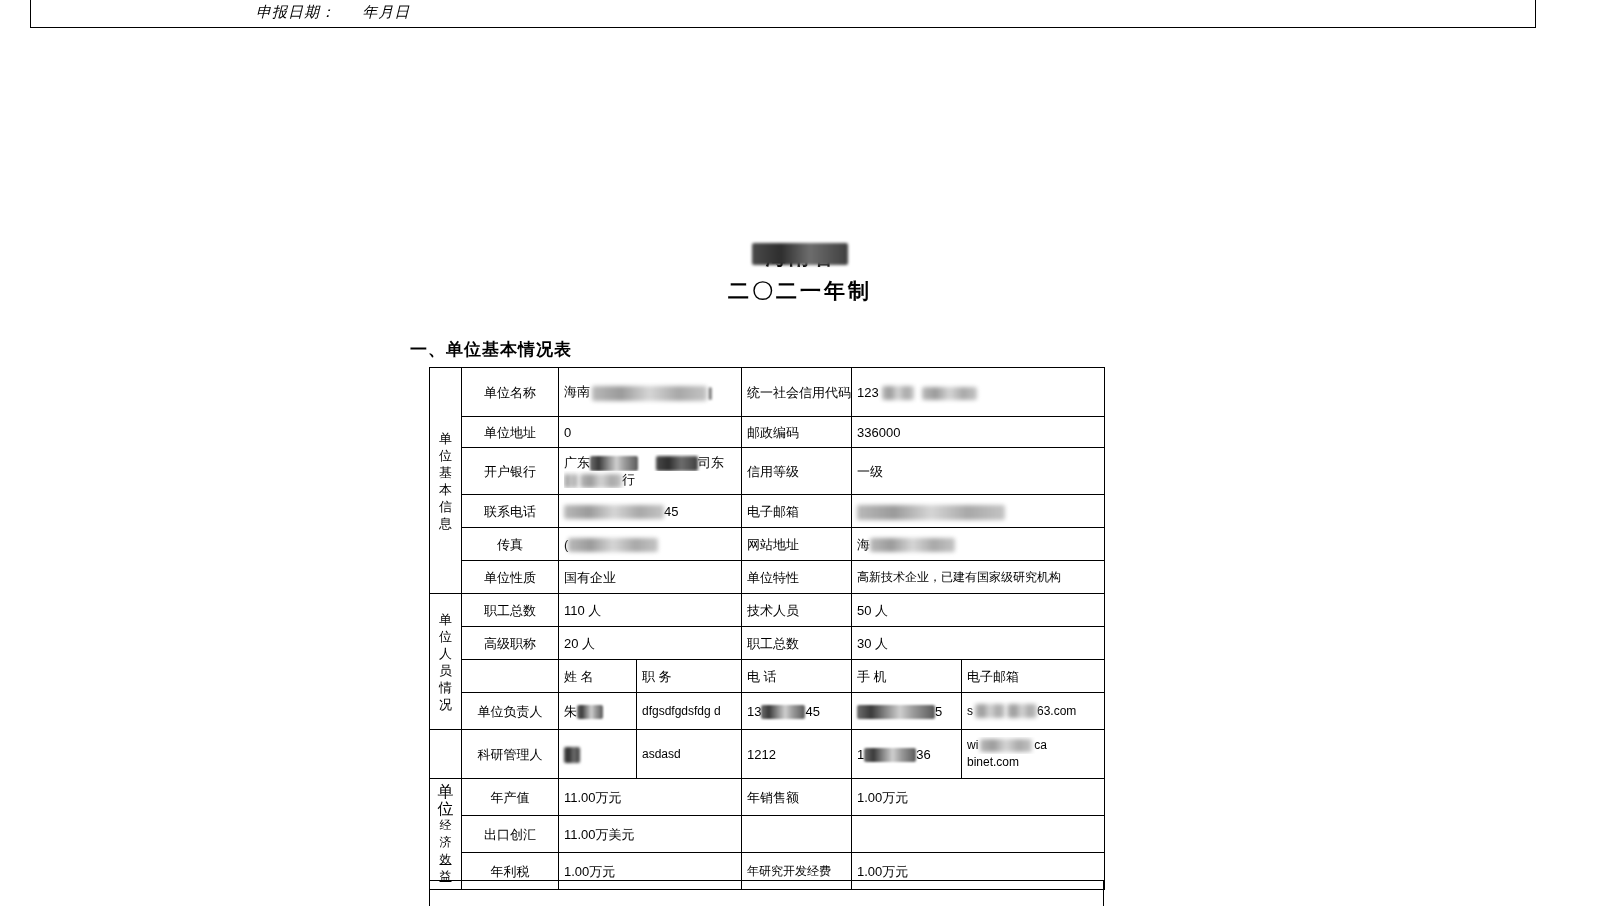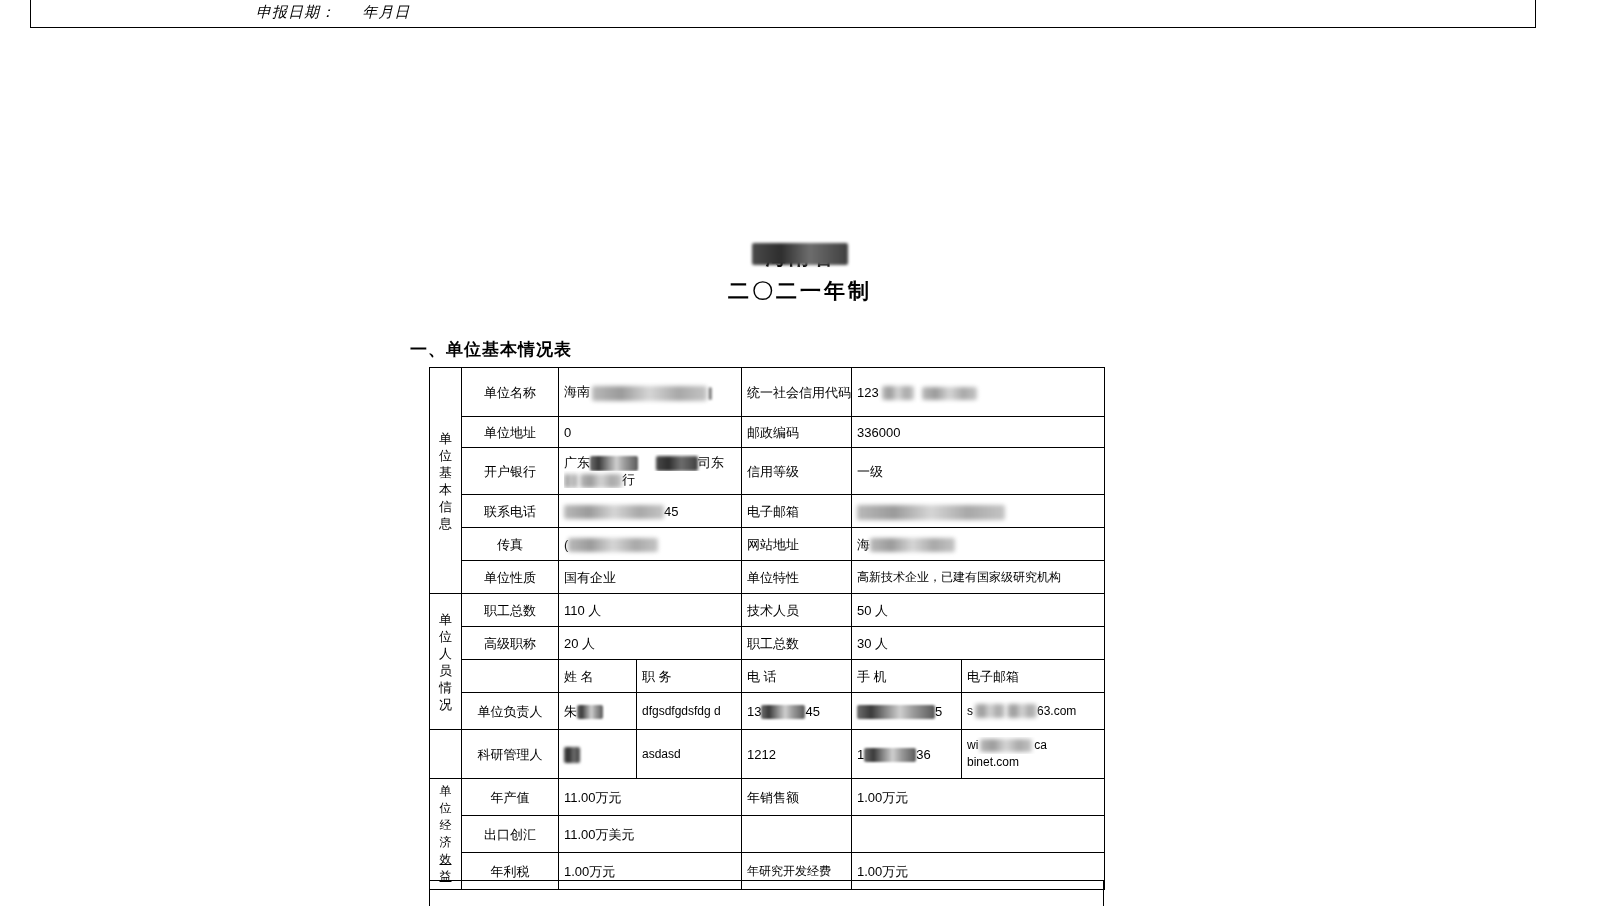--- a/index.html
+++ b/index.html
@@ -321,21 +321,21 @@
     <td class="val two-line" style="font-size:12px;">
       <div class="cellline">
         <span>wi</span><span class="redact soft" style="width:52px;height:13px;margin:0 2px;"></span><span>ca</span>
       </div>
       <div class="cellline">binet.com</div>
     </td>
   </tr>
 
   <tr>
     <td class="vert" rowspan="3">
-      <span style="font-size:12px;">单位</span>
+      <span style="font-size:16px;">单位</span>
       <span style="font-size:12px;">经济</span>
       <span style="font-size:12px;text-decoration:underline;">效益</span>
     </td>
     <td class="rowhdr">年产值</td>
     <td class="center" colspan="2" style="height:30px;">11.00万元</td>
     <td class="rowhdr center">年销售额</td>
     <td class="center" colspan="2">1.00万元</td>
   </tr>
 
   <tr>

